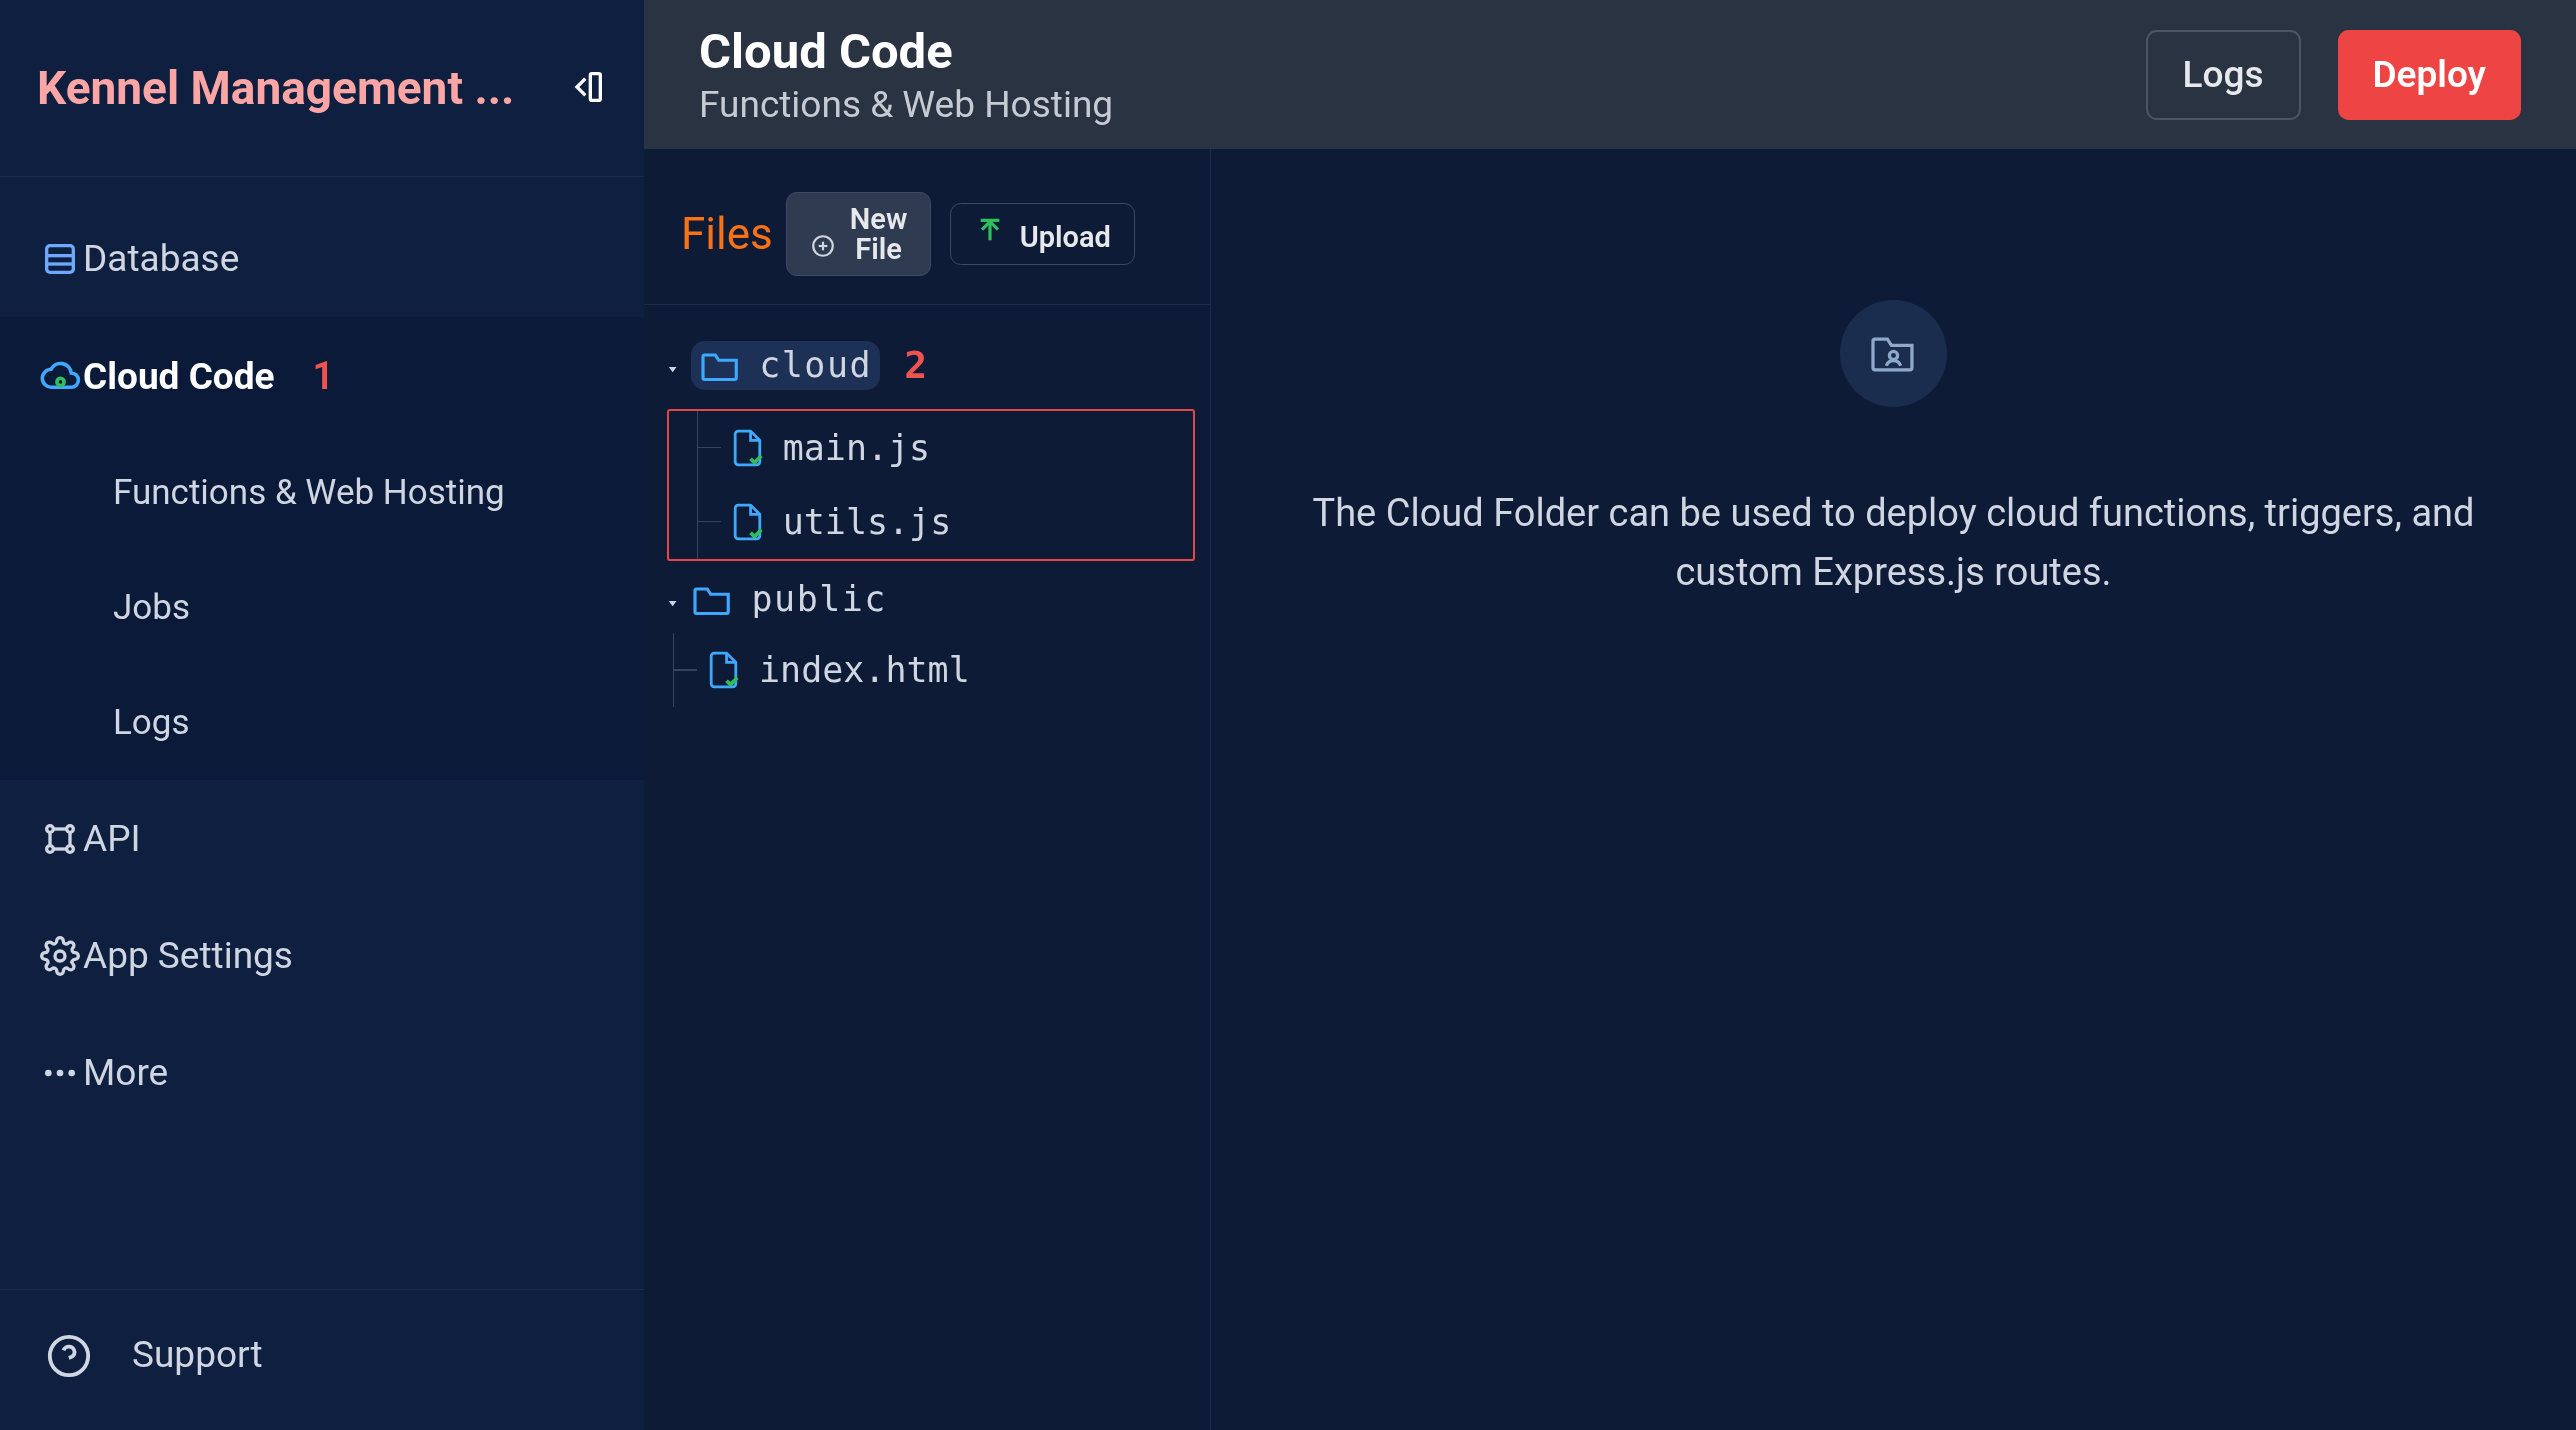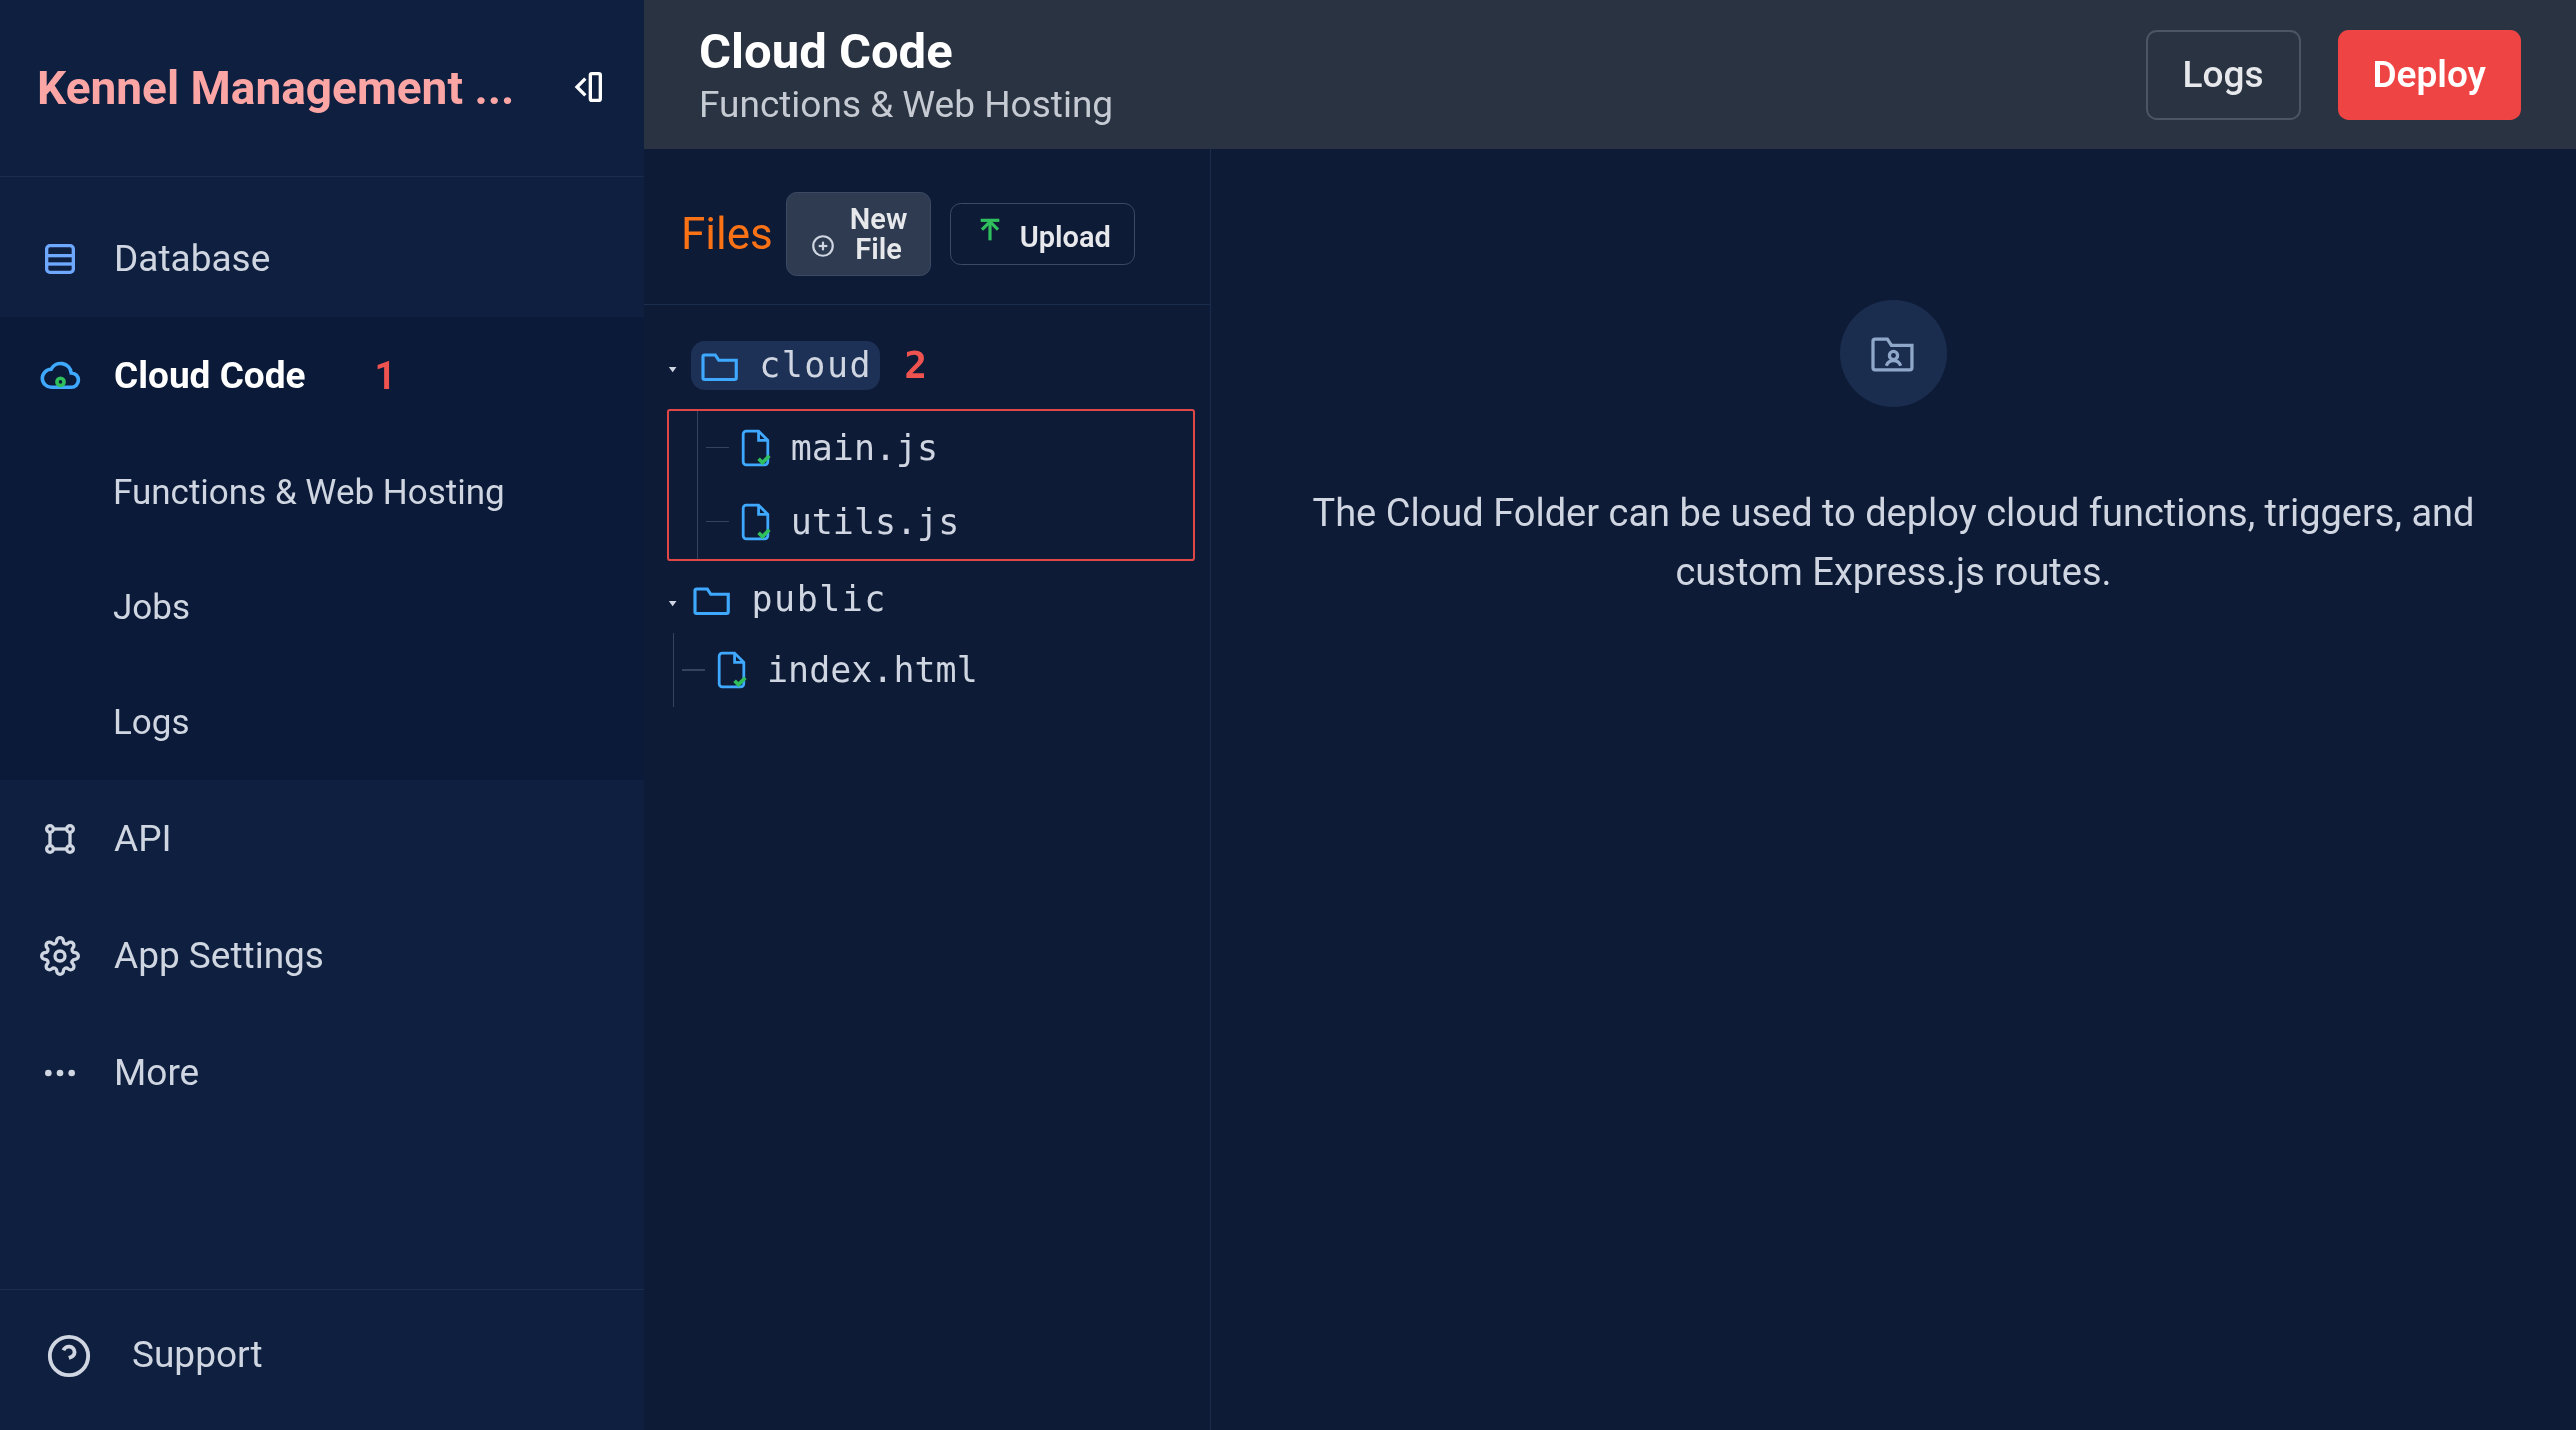--- a/index.html
+++ b/index.html
@@ -51,21 +51,21 @@
   }
 
   .nav {
     display: flex;
     flex-direction: column;
     padding-top: 23px;
     flex: 1;
   }
   .nav-item {
     display: flex;
-    gap: 31px;
+    align-items: center;
     padding: 37px 37px;
     font-size: 37px;
     color: #cfd6e1;
     cursor: pointer;
   }
   .nav-item.active {
     background: #0b1a38;
     color: #ffffff;
     font-weight: 700;
   }
@@ -236,21 +236,21 @@
     color: #cfd6e1;
     margin-right: 6.1px;
   }
   .tree-icon {
     margin-right: 17px;
     display: inline-flex;
   }
   .tree-line {
     border-left: 1.5px solid #35435e;
     margin-left: 28px;
-    padding-left: 8px;
+    padding-left: 0;
   }
   .tree-child-row {
     display: flex;
     align-items: center;
     padding: 17px 3.1px 17px 0;
     font-family: "SFMono-Regular", Menlo, Consolas, monospace;
     font-size: 35px;
     color: #cfd6e1;
   }
   .connector {

